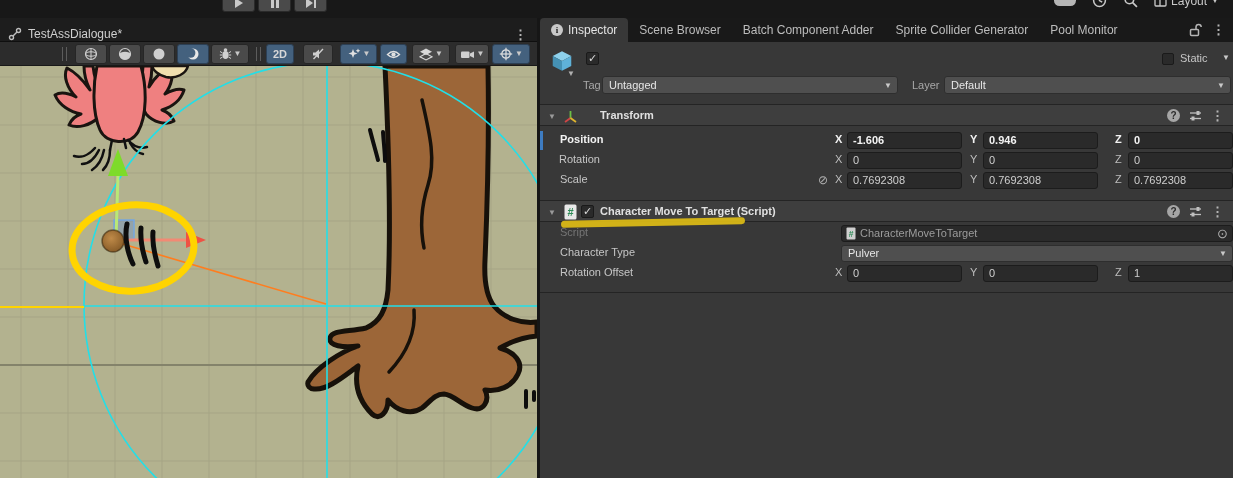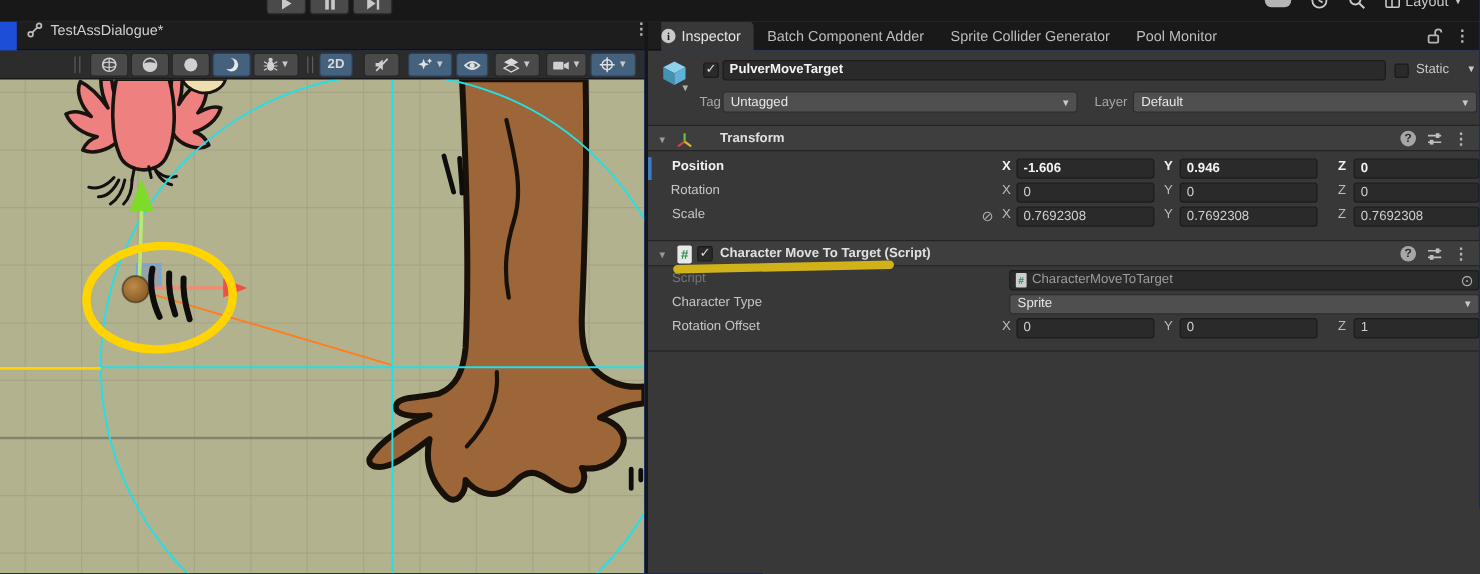--- a/index.html
+++ b/index.html
@@ -1,34 +1,34 @@
 <!DOCTYPE html>
 <html><head>
 <meta charset="utf-8">
 <style>
   * { margin:0; padding:0; box-sizing:border-box; }
   html,body { background:#101010; }
   body { font-family:"Liberation Sans", sans-serif; font-size:11px; -webkit-font-smoothing:antialiased; }
-  #app { position:relative; width:1233px; height:478px; overflow:hidden; background:#1d4ed8; }
+  #app { position:relative; width:1233px; height:478px; overflow:hidden; background:#fde047; }
 
   
   .topbar { position:absolute; top:0; left:0; width:1233px; height:18px; background:#181818; overflow:hidden; z-index:30; }
   .playbar { position:absolute; left:222px; top:-13px; display:flex; gap:3px; }
   .pbtn { width:33px; height:25px; background:#4a4a4a; border:1px solid #2a2a2a; border-radius:3px;
           display:flex; align-items:flex-end; justify-content:center; padding-bottom:3px; }
   .tri { width:0; height:0; border-left:8px solid #c9c9c9; border-top:5px solid transparent; border-bottom:5px solid transparent; }
   .pausebars { display:flex; gap:2px; } .pausebars i { width:3px; height:9px; background:#c9c9c9; }
   .stepwrap { display:flex; align-items:flex-end; gap:1px; } .stepbar { width:2px; height:9px; background:#c9c9c9; }
   .topright { position:absolute; right:14px; top:-7px; display:flex; gap:16px; align-items:center; color:#c9c9c9; }
   .pill { width:22px; height:11px; background:#b5b5b5; border-radius:6px; }
   .layoutwrap { display:flex; align-items:center; gap:4px; font-size:12px; color:#c9c9c9; }
 
   
   .tabrow { position:absolute; top:18px; left:0; width:537px; height:24px; background:#1d1d1d;
-            border-bottom:1px solid #0f0f0f; display:flex; align-items:flex-start; z-index:20;margin-left:14px; }
+            border-bottom:1px solid #0f0f0f; display:flex; align-items:flex-end; z-index:20; }
   .tabrow .wicon { margin-left:8px; margin-right:6px; display:flex; }
   .tabtitle { color:#cfcfcf; font-size:12px; }
   .tabrow .kebab { position:absolute; right:10px; }
   .kebab { color:#b5b5b5; font-size:13px; font-weight:bold; line-height:12px; }
 
   .toolbar { position:absolute; top:42px; left:0; width:537px; height:24px; background:#2c2c2c;
              border-bottom:1px solid #191919; z-index:20; }
   .tbtn { position:absolute; top:2px; height:20px; background:#4a4a4a; border:1px solid #262626; border-radius:3px;
           display:flex; align-items:center; justify-content:center; gap:2px; color:#d8d8d8; font-size:11px; }
   .tbtn.active { background:#44617e; border-color:#2c3f54; }
@@ -321,20 +321,23 @@
 
   <div class="vdivider"></div>
 
   <div class="inspector">
     <div class="tabstrip">
       <div class="itab active">
         <span class="infoicon">i</span>
         <span>Inspector</span>
       </div>
       <div class="itab">
+          <span>Scene Browser</span>
+        </div>
+      <div class="itab">
           <span>Batch Component Adder</span>
         </div>
       <div class="itab">
           <span>Sprite Collider Generator</span>
         </div>
       <div class="itab">
           <span>Pool Monitor</span>
         </div>
       <div class="striptools">
         <svg width="13" height="14" viewBox="0 0 13 14">
@@ -347,21 +350,20 @@
 
     <div class="ibody">
 
       <svg class="abs" style="left:10px;top:7px" width="24" height="24" viewBox="0 0 22 22">
         <polygon points="11,2 19.5,6.5 11,11 2.5,6.5" fill="#8ed1ec"></polygon>
         <polygon points="2.5,6.5 11,11 11,20 2.5,15.5" fill="#4591b4"></polygon>
         <polygon points="11,11 19.5,6.5 19.5,15.5 11,20" fill="#5fb2d9"></polygon>
       </svg>
       <span class="cubecaret" style="left:27px;top:27px">▼</span>
       <span class="checkbox" style="left:46px;top:10px">✓</span>
-      <div class="field boldw" style="left:62px;top:8px;width:553px">PulverMoveTarget</div>
       <span class="checkbox" style="left:622px;top:11px;width:12px;height:12px"></span>
       <span class="lbl abs" style="left:640px;top:10px;color:#c6c6c6">Static</span>
       <span class="caret abs" style="left:682px;top:12px">▼</span>
 
       <span class="lbl abs" style="left:43px;top:37px;color:#a8a8a8">Tag</span>
       <div class="dd" style="left:62px;top:34px;width:296px">
         <span>Untagged</span>
         <span class="caret">▼</span>
       </div>
       <span class="lbl abs" style="left:372px;top:37px;color:#a8a8a8">Layer</span>
@@ -452,21 +454,21 @@
               <text x="5" y="9.5" text-anchor="middle" font-size="8.5" font-weight="bold" fill="#2e8b57" font-family="Liberation Sans, sans-serif">#</text>
             </svg>
           <span>CharacterMoveToTarget</span>
           <span class="picker">⊙</span>
         </div>
       </div>
 
       <div class="abs" style="top:202px;left:0;width:739px;height:20px">
         <span class="lbl abs" style="left:20px;top:2px">Character Type</span>
         <div class="dd" style="left:301px;top:1px;width:392px;height:17px;line-height:15px">
-          <span>Sprite</span>
+          <span>Pulver</span>
           <span class="caret" style="top:4px">▼</span>
         </div>
       </div>
 
       <div class="abs" style="top:222px;left:0;width:693px;height:20px">
         <span class="lbl abs" style="left:20px;top:2px">Rotation Offset</span>
         <span class="axislabel" style="left:295px;top:2px">X</span>
         <div class="field" style="left:307px;top:1px;width:115px">0</div>
         <span class="axislabel" style="left:430px;top:2px">Y</span>
         <div class="field" style="left:443px;top:1px;width:115px">0</div>

